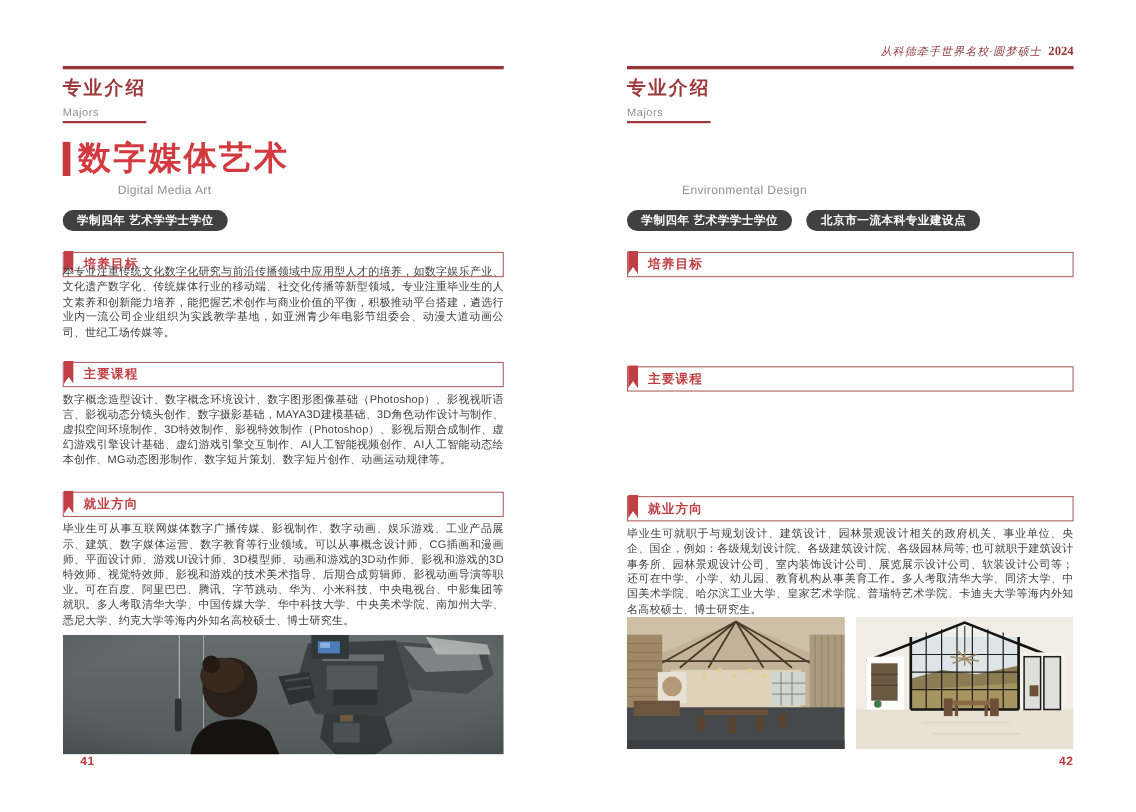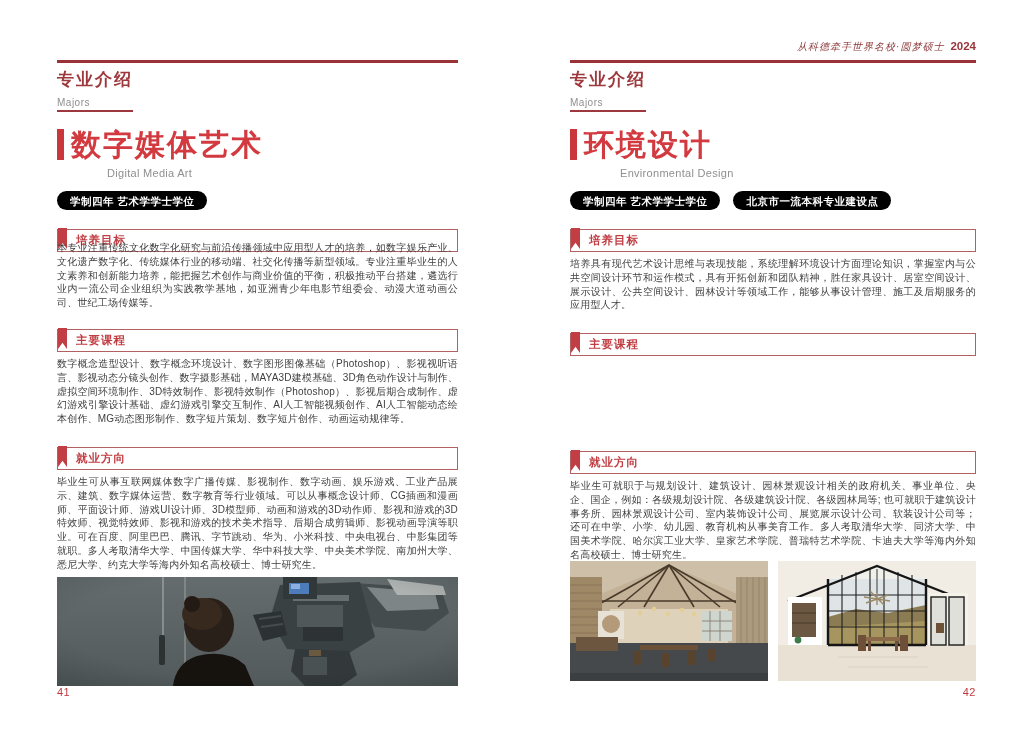--- a/index.html
+++ b/index.html
@@ -2,38 +2,38 @@
 <html><head>
 <meta charset="utf-8">
 <style>
   html,body{margin:0;padding:0;background:#ffffff;}
   body{width:1033px;height:738px;font-family:"Liberation Sans",sans-serif;-webkit-font-smoothing:antialiased;}
   .spread{position:relative;width:1033px;height:738px;background:#ffffff;overflow:hidden;}
   .page{position:absolute;top:0;height:738px;}
   .page.left{left:57px;width:401px;}
   .page.right{left:570px;width:406px;}
 
-  .slogan{position:absolute;top:40px;right:0;font-family:Liberation Sans, sans-serif;font-style:italic;
+  .slogan{position:absolute;top:40px;right:0;font-family:Liberation Serif, serif;font-style:italic;
           font-size:10px;color:#8e3a3c;letter-spacing:1px;white-space:nowrap;}
   .slogan .year{font-style:normal;font-weight:bold;font-size:11.5px;color:#9a3338;margin-left:6px;letter-spacing:0;}
 
   .top-rule{position:absolute;top:60px;left:0;right:0;height:3px;background:#9a3338;}
 
   .sec-label{position:absolute;top:68px;left:0;display:inline-block;
              font-family:"DejaVu Serif",serif;font-weight:bold;font-size:17px;color:#9d383c;
              letter-spacing:2px;border-bottom:2px solid #9d383c;padding-bottom:19px;}
   .majors{position:absolute;top:97px;left:0;font-size:10px;color:#8f8f8f;letter-spacing:.5px;text-align:center;}
 
   .title-row{position:absolute;top:129px;left:0;display:flex;align-items:center;}
   .title-bar{width:7px;height:31px;background:#c9373d;margin-right:7px;}
   .major-title{font-size:30px;font-weight:bold;color:#d23a40;letter-spacing:2px;line-height:1;}
   .title-en{position:absolute;top:167px;left:14px;font-size:11px;color:#8f8f8f;letter-spacing:.3px;margin-left:36px;}
 
   .badges{position:absolute;top:191px;left:0;display:flex;gap:13px;}
-  .badge{background:#000000;color:#ffffff;font-size:10.5px;font-weight:bold;letter-spacing:.5px;
+  .badge{background:#404040;color:#ffffff;font-size:10.5px;font-weight:bold;letter-spacing:.5px;
          padding:4px 13px 3px 13px;border-radius:11px;white-space:nowrap;line-height:12px;}
 
   .sec-head{position:absolute;left:0;right:0;height:21px;border:1px solid #b26163;background:#ffffff;}
   .ribbon{position:absolute;left:0;top:-2px;width:9px;height:21px;background:#c13f44;
           clip-path:polygon(0 0,100% 0,100% 100%,50% 70%,0 100%);}
   .sec-title{position:absolute;left:18px;top:3px;font-size:11.5px;font-weight:bold;color:#c13f44;letter-spacing:1px;}
 
   .sec-body{position:absolute;left:0;right:0;font-size:10px;line-height:13.8px;color:#3e3e3e;
             text-align:justify;letter-spacing:.2px;}
 
@@ -44,21 +44,21 @@
   .r-s0h{top:229px;} .r-s0b{top:257px;}
   .r-s1h{top:333px;} .r-s1b{top:361px;}
   .r-s2h{top:451px;} .r-s2b{top:479px;}
 
   .photo{position:absolute;overflow:hidden;}
   .photo svg{display:block;width:100%;height:100%;}
   .photo-robot{top:577px;left:0;width:401px;height:109px;}
   .photo-int1{top:561px;left:0;width:198px;height:120px;}
   .photo-int2{top:561px;left:208px;width:198px;height:120px;}
 
-  .pagenum{position:absolute;top:686px;font-size:11px;font-weight:normal;color:#c0393e;letter-spacing:.5px;}
+  .pagenum{position:absolute;top:686px;font-size:11px;font-weight:bold;color:#c0393e;letter-spacing:.5px;margin-left:16px;}
   .pagenum.pn-left{left:0;}
   .pagenum.pn-right{right:0;}
 </style>
 </head>
 <body>
 
 <div class="spread">
 
   <div class="page left">
     <div class="top-rule"></div>
@@ -138,36 +138,31 @@
   </div>
 
   <div class="page right">
     <div class="slogan">
       <span>从科德牵手世界名校·圆梦硕士</span><span class="year">2024</span>
     </div>
     <div class="top-rule"></div>
     <div class="sec-label">专业介绍</div>
     <div class="majors">Majors</div>
 
-    <div class="title-row">
-      <div class="title-bar"></div>
-      <div class="major-title">环境设计</div>
-    </div>
     <div class="title-en">Environmental Design</div>
 
     <div class="badges">
       <span class="badge">学制四年 艺术学学士学位</span>
       <span class="badge">北京市一流本科专业建设点</span>
     </div>
 
     <div class="sec-head r-s0h">
       <span class="ribbon"></span>
       <span class="sec-title">培养目标</span>
     </div>
-    <div class="sec-body r-s0b">培养具有现代艺术设计思维与表现技能，系统理解环境设计方面理论知识，掌握室内与公共空间设计环节和运作模式，具有开拓创新和团队精神，胜任家具设计、居室空间设计、展示设计、公共空间设计、园林设计等领域工作，能够从事设计管理、施工及后期服务的应用型人才。</div>
 
     <div class="sec-head r-s1h">
       <span class="ribbon"></span>
       <span class="sec-title">主要课程</span>
     </div>
 
     <div class="sec-head r-s2h">
       <span class="ribbon"></span>
       <span class="sec-title">就业方向</span>
     </div>

